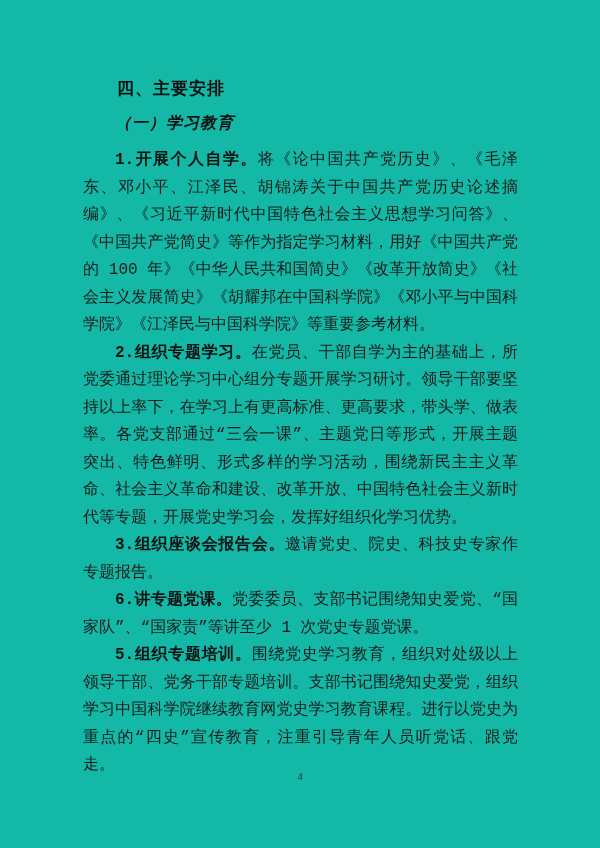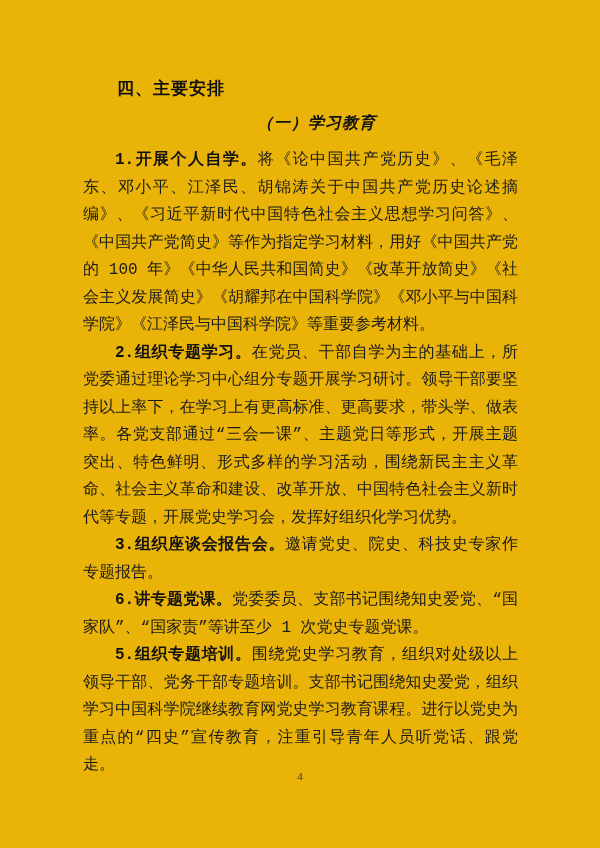--- a/index.html
+++ b/index.html
@@ -8,21 +8,21 @@
     height: 848px;
     background: #ffffff;
     font-family: "Liberation Serif", serif;
     color: #1a1a1a;
     overflow: hidden;
   }
   .page {
     position: relative;
     width: 600px;
     height: 848px;
-    background: #eab308;
+    background: #14b8a6;
     box-sizing: border-box;
   }
   .content {
     position: absolute;
     left: 83px;
     top: 78px;
     width: 435px;
   }
   .section-heading {
     font-family: "Liberation Sans", "DejaVu Sans", sans-serif;
@@ -37,21 +37,20 @@
   .subsection-heading {
     font-family: "Liberation Serif", serif;
     font-style: italic;       
     font-weight: bold;
     font-size: 16px;
     line-height: 22px;
     margin: 12px 0 13px 0;
     text-indent: 2em;
     letter-spacing: 1px;
     color: #111111;
-    text-align: center;
   }
   .body-paragraph {
     font-size: 16px;
     line-height: 27.5px;
     margin: 0;
     text-align: justify;
     text-justify: inter-ideograph;
     text-indent: 2em;
     color: #1a1a1a;
     font-family: Liberation Mono, monospace;

